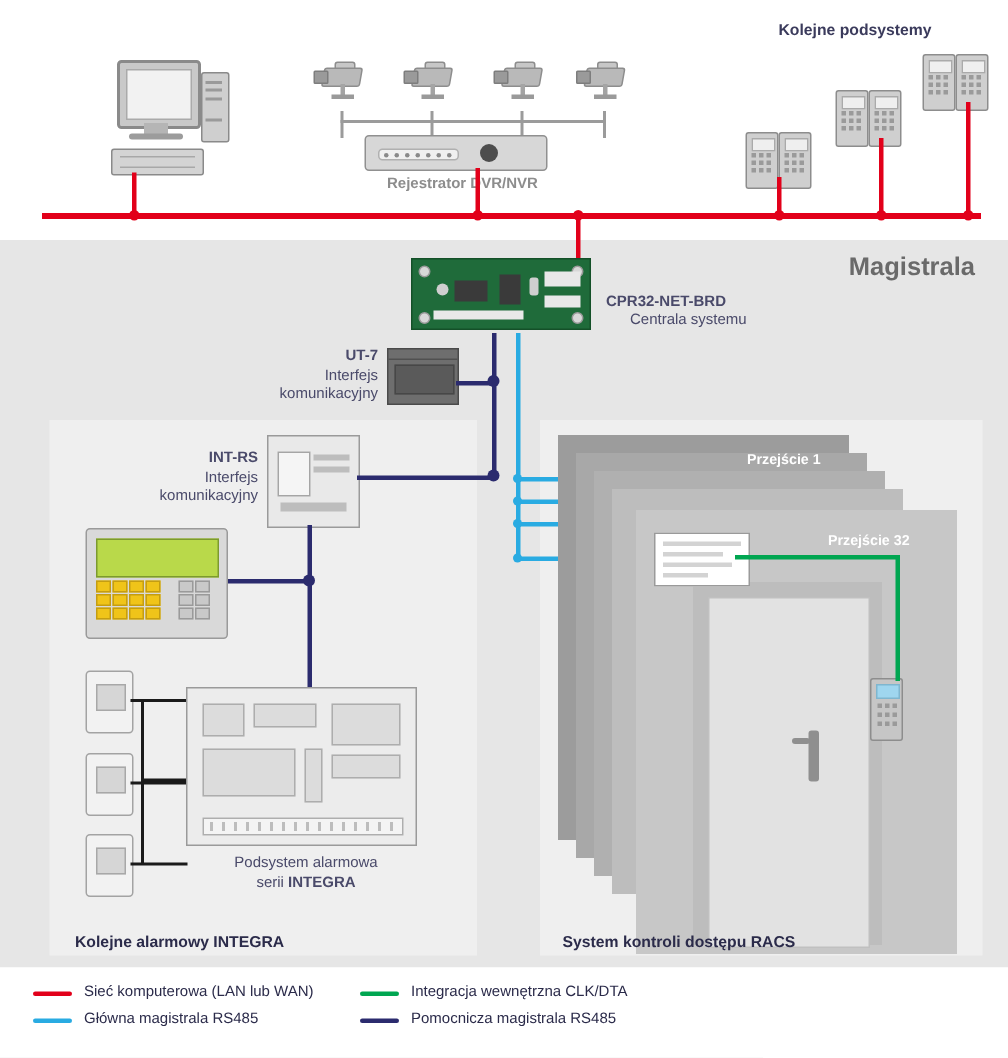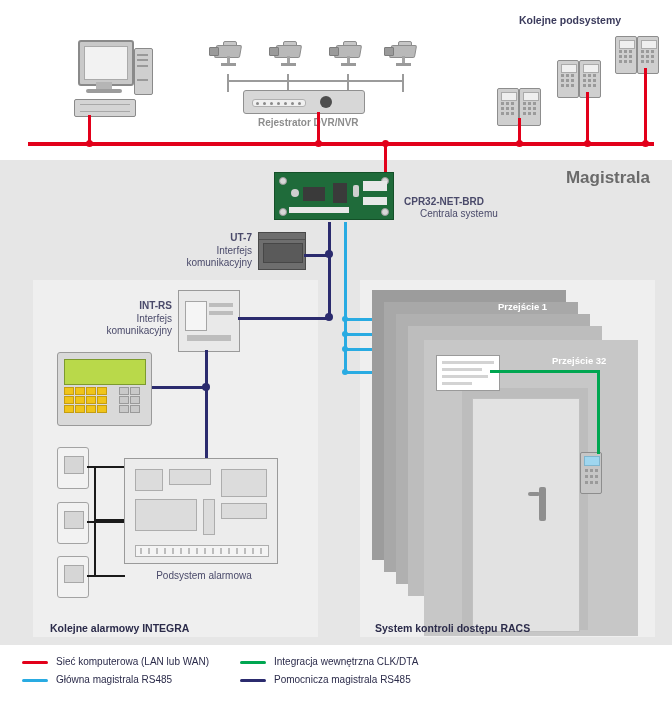--- a/index.html
+++ b/index.html
@@ -412,20 +412,21 @@
         <i style="left:76px;"></i>
         <i style="left:84px;"></i>
         <i style="left:92px;"></i>
       <i style="left:100px;"></i>
         <i style="left:108px;"></i>
         <i style="left:116px;"></i>
         <i style="left:124px;"></i>
     </div>
   </div>
   <div class="lbl" style="left:124px;top:570px;width:160px;text-align:center;">Podsystem alarmowa</div>
+  <div class="lbl" style="left:124px;top:583px;width:160px;text-align:center;"><span>serii </span><span class="lbl-b">INTEGRA</span></div>
 
   <div class="pass" style="left:372px;top:290px;width:194px;height:270px;"></div>
   <div class="pass2" style="left:384px;top:302px;width:194px;height:270px;"></div>
   <div class="pass" style="left:396px;top:314px;width:194px;height:270px;background:#b0b0b0;"></div>
   <div class="pass" style="left:408px;top:326px;width:194px;height:270px;background:#bdbdbd;"></div>
   <div class="pass" style="left:424px;top:340px;width:214px;height:296px;background:#c7c7c7;"></div>
 
   <div class="white-lbl" style="position:absolute;left:498px;top:301px;">Przejście 1</div>
   <div class="white-lbl" style="position:absolute;left:552px;top:355px;">Przejście 32</div>
 

